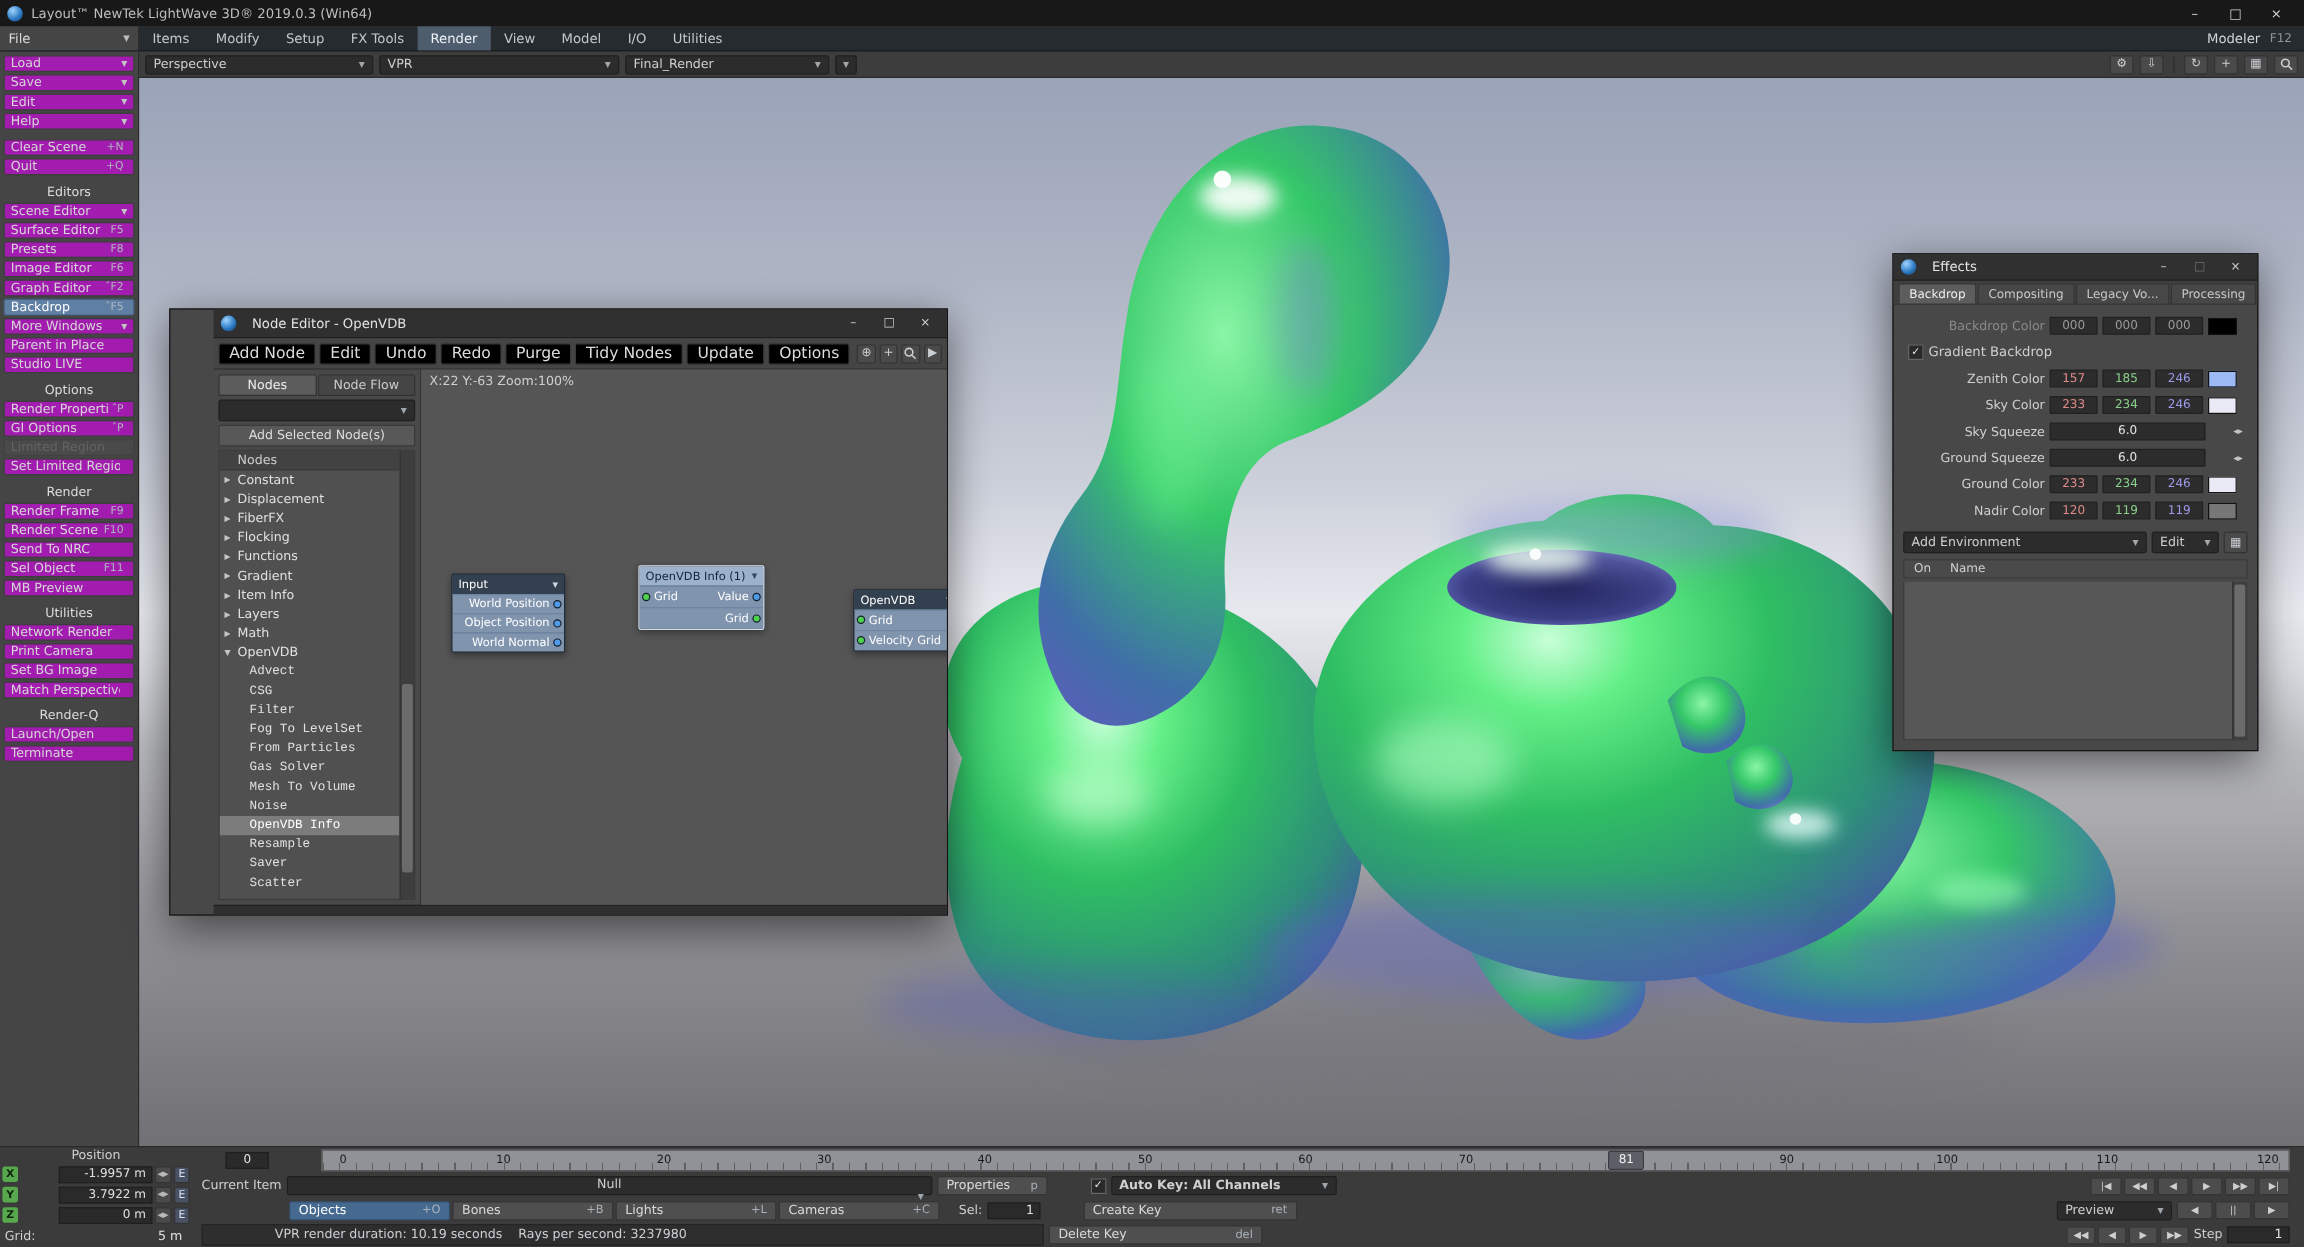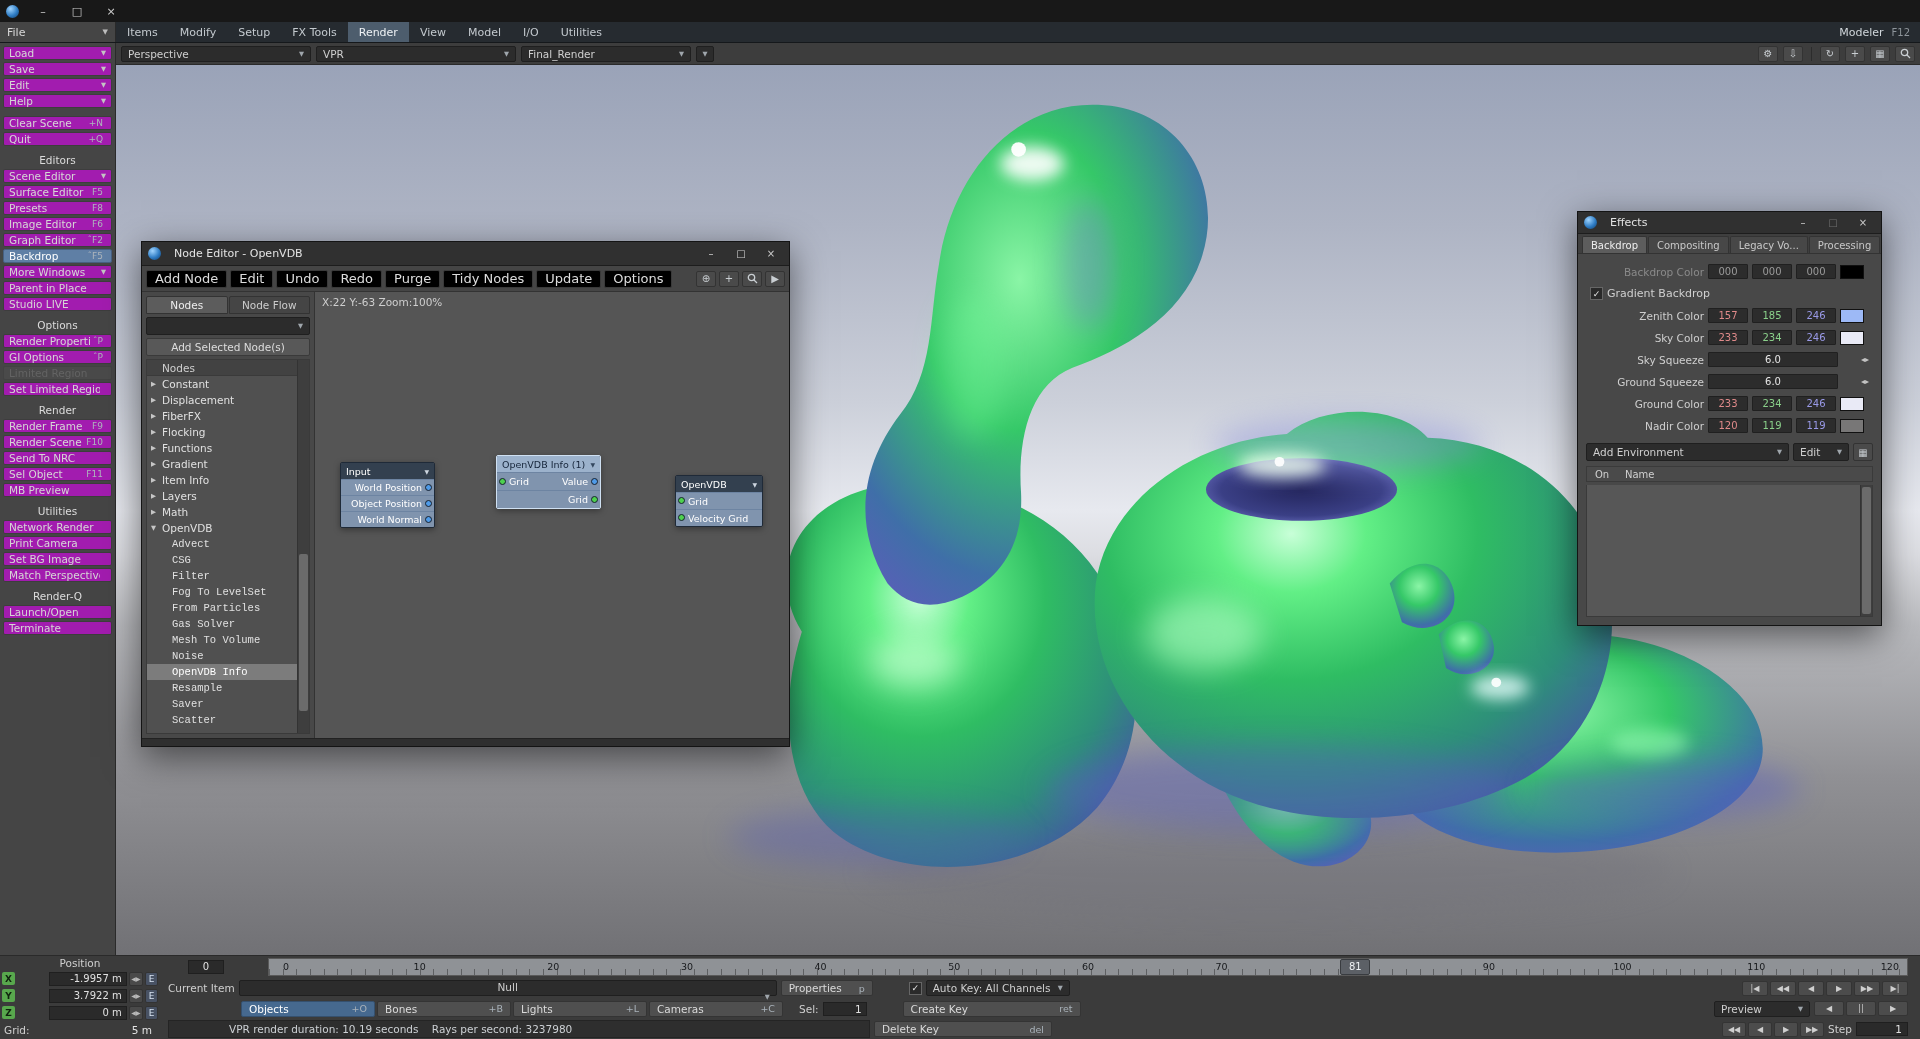--- a/index.html
+++ b/index.html
@@ -47,21 +47,21 @@
   .viewport svg { width:100%; height:100%; display:block; }
 
   
   .win { position:absolute; background:#484848; border:1px solid #141414; box-shadow:0 10px 34px rgba(0,0,0,.55); z-index:10; display:flex; flex-direction:column; }
   .wt { height:24px; background:#303030; display:flex; align-items:center; gap:6px; padding:0 6px; border-bottom:1px solid #1d1d1d; flex:0 0 auto; }
   .wt-title { color:#e3e3e3; font-size:11px; flex:1; }
   .wc { width:24px; height:18px; display:flex; align-items:center; justify-content:center; color:#cdcdcd; font-size:10px; }
   .wc[data-state="dim"] { color:#6e6e6e; }
 
   
-  .ne { left:141px; top:241px; width:649px; height:506px; }
+  .ne { left:141px; top:257px; width:649px; height:506px;padding-left:36px; }
   .ne-toolbar { height:26px; background:#454545; display:flex; align-items:center; gap:3px; padding:0 4px; border-bottom:1px solid #333; flex:0 0 auto; }
   .tbtn { background:#000000; border:1px solid #3a3a3a; color:#ddd; font-size:13px; padding:0 8px; height:18px; display:flex; align-items:center; border-radius:2px; white-space:nowrap; }
   .ne-toolbar .spacer { flex:1; }
   .ne-body { flex:1; display:flex; min-height:0; }
   .ne-left { width:173px; border-right:1px solid #333; display:flex; flex-direction:column; gap:3px; padding:4px; min-height:0; }
   .ne-tabs { display:flex; gap:1px; height:18px; flex:0 0 auto; }
   .ne-tab { flex:1; background:#454545; border:1px solid #333; color:#ccc; font-size:10.5px; display:flex; align-items:center; justify-content:center; border-radius:2px 2px 0 0; }
   .ne-tab[data-state="active"] { background:#5c5c5c; color:#eee; }
   .ne-search { height:18px; flex:0 0 auto; }
   .ne-addsel { height:18px; background:#585858; border:1px solid #3a3a3a; border-radius:2px; color:#ddd; display:flex; align-items:center; justify-content:center; font-size:10.5px; flex:0 0 auto; }
@@ -141,34 +141,35 @@
   .slot[data-state="handle"] { background:#5c6066; border:1px solid #393c40; color:#eef1f4; height:16px; line-height:14px; border-radius:2px; font-size:10px; }
   .lbl { color:#cfcfcf; white-space:nowrap; }
   .btn { background:#4f4f4f; border:1px solid #343434; border-radius:2px; color:#dadada; height:16px; display:flex; align-items:center; padding:0 7px; white-space:nowrap; }
   .btn .key { margin-left:auto; padding-left:8px; color:#a9b2ba; font-size:9.5px; }
   .btn[data-state="active"] { background:#46698f; border-color:#35506e; color:#fff; }
   .widedd { width:538px; height:16px;flex-direction:column; }
   .prop { width:92px; }
   .itembtn { width:134px; }
   .selval { width:44px; height:14px; background:#2a2a2a; border:1px solid #1f1f1f; color:#e0e0e0; display:flex; align-items:center; justify-content:flex-end; padding-right:4px; }
   .keybtn { width:178px; }
-  .akdd { width:144px; height:16px; }
+  .akdd { width:188px; height:16px;font-weight:bold; }
   .tbt { width:26px; height:15px; background:#4c4c4c; border:1px solid #343434; border-radius:2px; color:#cfcfcf; font-size:8px; display:flex; align-items:center; justify-content:center; }
   .previewdd { width:96px; height:16px; }
   .statusbar { width:702px; height:18px; background:#2e2e2e; border:1px solid #242424; color:#ccd0d4; display:flex; align-items:center; padding-left:60px; white-space:pre; flex:0 0 auto; font-size:10.5px; }
   .stepfield { width:52px; height:14px; background:#2a2a2a; border:1px solid #1f1f1f; color:#e0e0e0; display:flex; align-items:center; justify-content:flex-end; padding-right:5px; }
   .spacer { flex:1; }
   .gap28 { width:28px; flex:0 0 auto; } .gap8 { width:8px; flex:0 0 auto; } .ml8 { margin-left:8px; } .ml77 { margin-left:77px; }
   .magsvg { width:11px; height:11px; display:block; }
 </style>
 </head>
 <body>
 
 <div class="titlebar">
   <div class="app-icon"></div>
+  <div class="tb-title">Layout™ NewTek LightWave 3D® 2019.0.3 (Win64)</div>
   <div class="win-btn">–</div>
   <div class="win-btn">□</div>
   <div class="win-btn">×</div>
 </div>
 
 <div class="menubar">
   <div class="file-cell">
     <span>File</span>
     <span class="chev">▼</span>
   </div>

